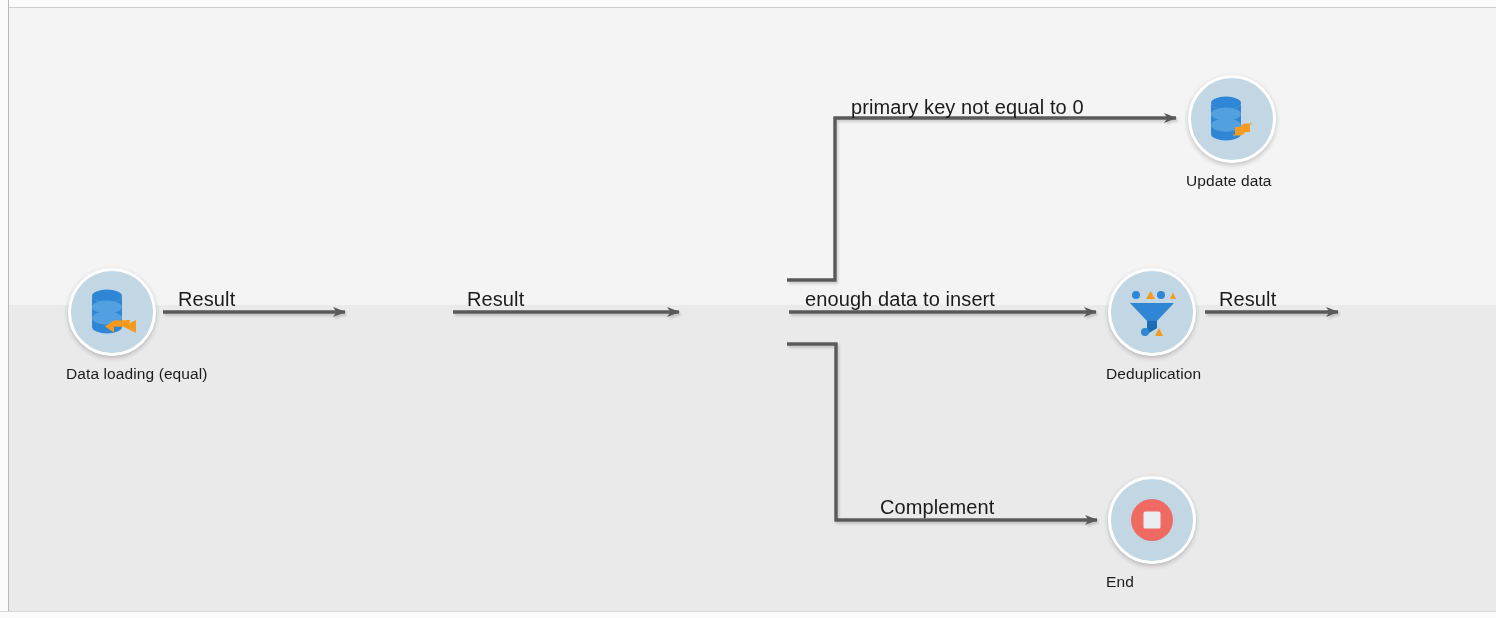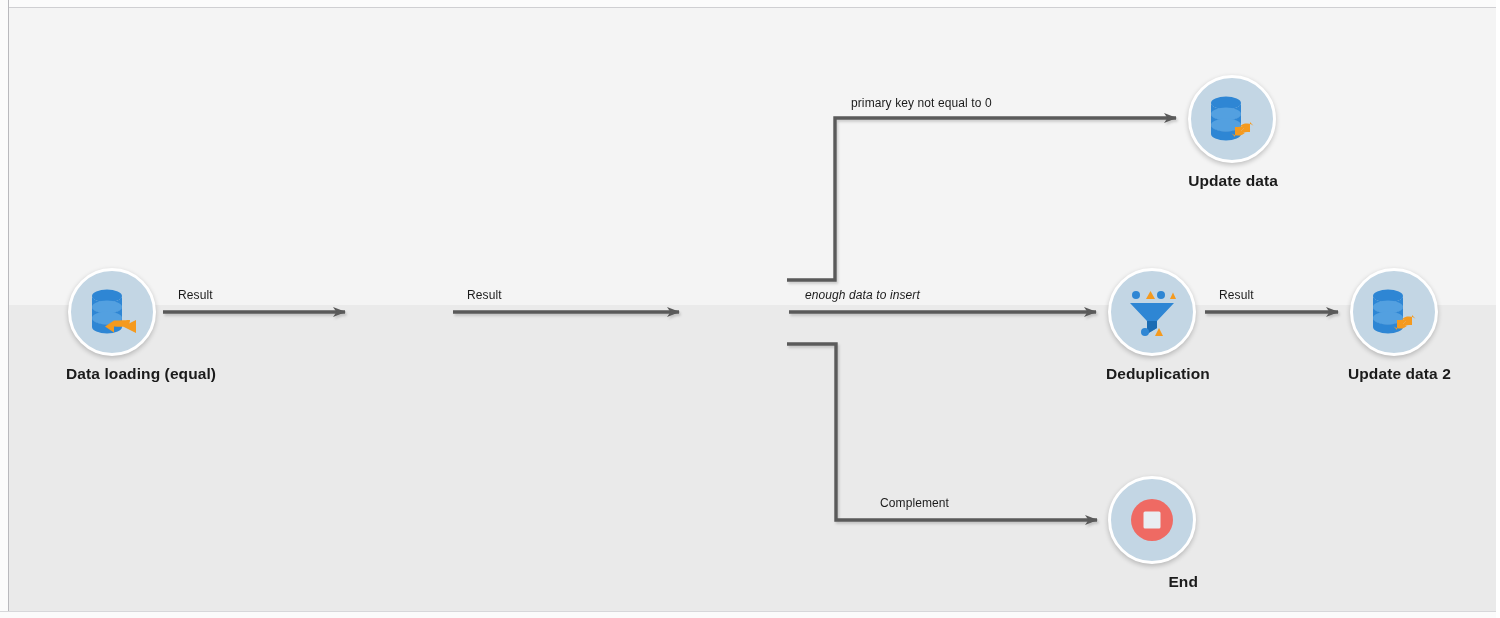--- a/index.html
+++ b/index.html
@@ -67,22 +67,21 @@
     position: absolute;
     left: 0; top: 0;
     width: 1500px; height: 618px;
     pointer-events: none;
   }
 
   
   .node {
     position: absolute;
     width: 92px;
-    text-align: right;
-    font-weight: bold;
+    text-align: left;
   }
   .node-circle {
     position: relative;
     width: 88px;
     height: 88px;
     margin: 0 auto;
     border-radius: 50%;
     background: #c3d6e4;
     border: 3px solid #ffffff;
     box-sizing: border-box;
@@ -97,21 +96,21 @@
     margin-top: 9px;
     font-size: 15.5px;
     color: #1b1b1b;
     white-space: nowrap;
     letter-spacing: 0.1px;
   }
 
   
   .edge-label {
     position: absolute;
-    font-size: 12px;
+    font-size: 20px;
     color: #1b1b1b;
     white-space: nowrap;
     letter-spacing: 0.1px;
   }
 </style>
 </head>
 <body>
 
 <div id="canvas">
 
@@ -140,21 +139,21 @@
 
       <path d="M787,344 L836,344 L836,520 L1097,520" marker-end="url(#arrow)"></path>
 
       <path d="M1205,312 L1338,312" marker-end="url(#arrow)"></path>
     </g>
   </svg>
 
   <div class="edge-label" style="left:178px; top:288px;">Result</div>
   <div class="edge-label" style="left:467px; top:288px;">Result</div>
   <div class="edge-label" style="left:851px; top:96px;">primary key not equal to 0</div>
-  <div class="edge-label" style="left:805px; top:288px;font-style:italic;">enough data to insert</div>
+  <div class="edge-label" style="left:805px; top:288px;">enough data to insert</div>
   <div class="edge-label" style="left:880px; top:496px;">Complement</div>
   <div class="edge-label" style="left:1219px; top:288px;">Result</div>
 
   <div class="node" style="left:66px; top:268px;">
     <div class="node-circle">
       <svg width="52" height="50" viewBox="0 0 52 50">
         <ellipse cx="21" cy="9" rx="15" ry="6.4" fill="#2e86d4"></ellipse>
         <path d="M6,9 L6,20 a15,6.4 0 0 0 30,0 L36,9 a15,6.4 0 0 1 -30,0 Z" fill="#2e86d4"></path>
         <ellipse cx="21" cy="20" rx="15" ry="6.4" fill="#53a0e0"></ellipse>
         <path d="M6,20 L6,31 a15,6.4 0 0 0 30,0 L36,20 a15,6.4 0 0 1 -30,0 Z" fill="#2e86d4"></path>
@@ -179,53 +178,36 @@
         <path d="M44,12 L47,5.5 L50,12 Z" fill="#f59a1e"></path>
         <path d="M4,16 L48,16 L31,34 L31,41 L21,47 L21,34 Z" fill="#2e86d4"></path>
         <path d="M21,34 L31,34 L31,41 L21,47 Z" fill="#1b6cb3"></path>
         <circle cx="19" cy="45" r="4" fill="#2e86d4"></circle>
         <path d="M29,49 L33,41 L37,49 Z" fill="#f59a1e"></path>
       </svg>
     </div>
     <div class="node-label">Deduplication</div>
   </div>
 
-  <div class="node" style="left:1348px; top:268px;">
+
+  <div class="node" style="left:1186px; top:75px;">
     <div class="node-circle">
       <svg width="52" height="50" viewBox="0 0 52 50">
         <ellipse cx="20" cy="9" rx="15" ry="6.4" fill="#2e86d4"></ellipse>
         <path d="M5,9 L5,20 a15,6.4 0 0 0 30,0 L35,9 a15,6.4 0 0 1 -30,0 Z" fill="#2e86d4"></path>
         <ellipse cx="20" cy="20" rx="15" ry="6.4" fill="#53a0e0"></ellipse>
         <path d="M5,20 L5,31 a15,6.4 0 0 0 30,0 L35,20 a15,6.4 0 0 1 -30,0 Z" fill="#2e86d4"></path>
         <ellipse cx="20" cy="31" rx="15" ry="6.4" fill="#53a0e0"></ellipse>
         <path d="M5,31 L5,40 a15,6.4 0 0 0 30,0 L35,31 a15,6.4 0 0 1 -30,0 Z" fill="#2e86d4"></path>
         <path d="M39,35 a10,10 0 0 1 15.5,-3.2 L51,28 L51,38 L41,38 L45,34
                  a6,6 0 0 0 -9.2,1.8 Z" fill="#f59a1e" transform="translate(-7,0)"></path>
         <path d="M44,38 a10,10 0 0 1 -15.5,3.2 L32,45 L32,35 L42,35 L38,39
                  a6,6 0 0 0 9.2,-1.8 Z" fill="#f59a1e" transform="translate(-3,-2)"></path>
       </svg>
     </div>
-    <div class="node-label">Update data 2</div>
-  </div>
-
-  <div class="node" style="left:1186px; top:75px;">
-    <div class="node-circle">
-      <svg width="52" height="50" viewBox="0 0 52 50">
-        <ellipse cx="20" cy="9" rx="15" ry="6.4" fill="#2e86d4"></ellipse>
-        <path d="M5,9 L5,20 a15,6.4 0 0 0 30,0 L35,9 a15,6.4 0 0 1 -30,0 Z" fill="#2e86d4"></path>
-        <ellipse cx="20" cy="20" rx="15" ry="6.4" fill="#53a0e0"></ellipse>
-        <path d="M5,20 L5,31 a15,6.4 0 0 0 30,0 L35,20 a15,6.4 0 0 1 -30,0 Z" fill="#2e86d4"></path>
-        <ellipse cx="20" cy="31" rx="15" ry="6.4" fill="#53a0e0"></ellipse>
-        <path d="M5,31 L5,40 a15,6.4 0 0 0 30,0 L35,31 a15,6.4 0 0 1 -30,0 Z" fill="#2e86d4"></path>
-        <path d="M39,35 a10,10 0 0 1 15.5,-3.2 L51,28 L51,38 L41,38 L45,34
-                 a6,6 0 0 0 -9.2,1.8 Z" fill="#f59a1e" transform="translate(-7,0)"></path>
-        <path d="M44,38 a10,10 0 0 1 -15.5,3.2 L32,45 L32,35 L42,35 L38,39
-                 a6,6 0 0 0 9.2,-1.8 Z" fill="#f59a1e" transform="translate(-3,-2)"></path>
-      </svg>
-    </div>
     <div class="node-label">Update data</div>
   </div>
 
   <div class="node" style="left:1106px; top:476px;">
     <div class="node-circle">
       <svg width="56" height="56" viewBox="0 0 56 56">
         <circle cx="28" cy="28" r="21" fill="#ef6a63"></circle>
         <rect x="19.5" y="19.5" width="17" height="17" rx="1.5" fill="#e9eef2"></rect>
       </svg>
     </div>

